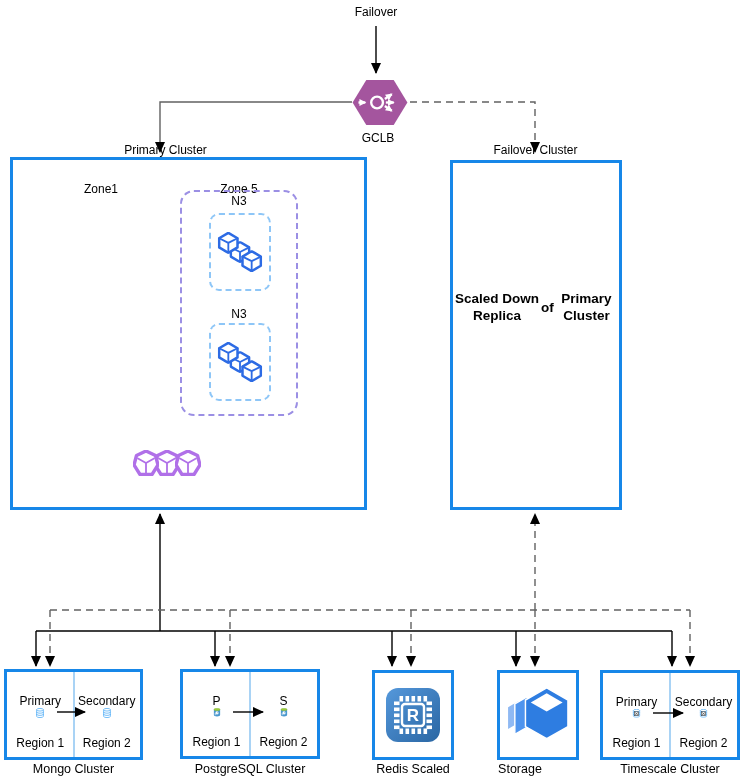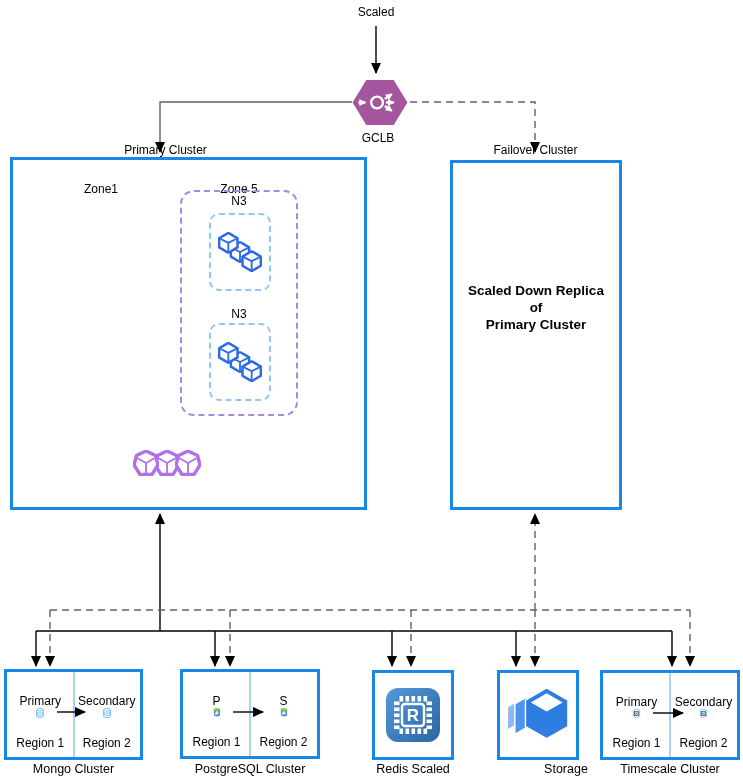--- a/index.html
+++ b/index.html
@@ -4,21 +4,21 @@
 <style>
   html,body{margin:0;padding:0;background:#fff;}
   body{font-family:"Liberation Sans","DejaVu Sans",sans-serif;color:#000;}
   .canvas{position:relative;width:743px;height:781px;background:#fff;overflow:hidden;}
   .lbl{position:absolute;font-size:12px;line-height:14px;text-align:center;white-space:nowrap;}
   .lbl-lg{font-size:12.5px;}
   
   .cluster-box{position:absolute;box-sizing:border-box;border:3px solid var(--box-blue,#1787E8);background:transparent;}
   .zone{position:absolute;box-sizing:border-box;border:2px dashed var(--zone-purple,#9B8FE4);border-radius:14px;}
   .node-box{position:absolute;box-sizing:border-box;border:2px dashed var(--node-blue,#8EC6F7);border-radius:10px;display:flex;align-items:center;justify-content:center;}
-  .failover-body{position:absolute;inset:0;display:flex;flex-direction:column;align-items:center;justify-content:center;padding-bottom:56px;font-weight:bold;font-size:13.5px;line-height:17px;text-align:center;}
+  .failover-body{position:absolute;inset:0;display:flex;flex-direction:row;align-items:center;justify-content:center;padding-bottom:56px;font-weight:bold;font-size:13.5px;line-height:17px;text-align:center;}
   
   .split{display:flex;}
   .half{flex:1;display:flex;flex-direction:column;align-items:center;justify-content:space-between;padding:4px 0 7px;}
   .role,.region{font-size:12px;line-height:14px;white-space:nowrap;margin-top:18px;}
   .divider{position:absolute;left:50%;top:0;bottom:0;width:2px;margin-left:-1px;background:var(--divider-blue,#A9D3F5);}
   .single{display:flex;align-items:center;justify-content:center;}
   
   .workload-icon{color:var(--workload-blue,#2D6BE4);}
   .pods-icon{position:absolute;color:var(--pods-purple,#B070E8);}
   .db-icon{color:var(--db-blue,#2196F3);}
@@ -41,21 +41,21 @@
     </symbol>
     <symbol id="pod" viewBox="0 0 26 26">
       <polygon points="13,1 22.5,5.5 25,15 19,24.5 7,24.5 1,15 3.5,5.5" fill="#fff" stroke="currentColor" stroke-width="3.4" stroke-linejoin="round"></polygon>
       <path d="M13,13 L5,8.5 M13,13 L21,8.5 M13,13 V23" fill="none" stroke="currentColor" stroke-width="1.8" stroke-linecap="round"></path>
     </symbol>
   </defs>
 </svg>
 
 <div class="canvas">
 
-  <div class="lbl" style="left:326px;top:5px;width:100px;">Scaled</div>
+  <div class="lbl" style="left:326px;top:5px;width:100px;">Failover</div>
 
   <div class="gclb-wrap" style="left:350px;top:79px;">
     <svg width="60" height="47" viewBox="0 0 60 48">
       <defs>
         <marker id="arww" markerUnits="userSpaceOnUse" markerWidth="8" markerHeight="8" refX="6" refY="3.5" orient="auto">
             <path d="M0,0 L7,3.5 L0,7 Z" fill="#fff"></path>
           </marker>
       </defs>
       <polygon points="16,1 44,1 58,24 44,47 16,47 2,24" fill="currentColor"></polygon>
       <circle cx="27" cy="24" r="6" fill="none" stroke="#fff" stroke-width="2.4"></circle>
@@ -203,21 +203,21 @@
   <div class="lbl lbl-lg" style="left:362px;top:762px;width:102px;">Redis Scaled</div>
 
   <div class="cluster-box single" style="left:497px;top:670px;width:82px;height:90px;">
     <svg width="64" height="56" viewBox="0 0 66 58">
       <polygon points="2,21 13,14.5 13,37 2,43.5" fill="#8FB9F3"></polygon>
       <polygon points="9,17.5 22,10 22,41.5 9,49" fill="#4E94EE" stroke="#fff" stroke-width="1.5"></polygon>
       <polygon points="42,1 64,13.5 64,41 42,53.5 20,41 20,13.5" fill="#2E7DE1" stroke="#fff" stroke-width="1.5"></polygon>
       <polygon points="42,6.5 58.5,16 42,25.5 25.5,16" fill="#fff"></polygon>
     </svg>
   </div>
-  <div class="lbl lbl-lg" style="left:515px;top:762px;width:102px;">Storage</div>
+  <div class="lbl lbl-lg" style="left:469px;top:762px;width:102px;">Storage</div>
 
   <div class="cluster-box split" style="left:600px;top:670px;width:140px;height:90px;">
     <div class="divider"></div>
     <div class="half">
       <div class="role">Primary</div>
       <svg class="db-icon" width="37" height="43" viewBox="0 0 38 46">
         <path d="M3,8 V36 A16,6 0 0 0 35,36 V8" fill="#fff" stroke="currentColor" stroke-width="2.6"></path>
         <path d="M3,18 A16,6 0 0 0 35,18 M3,27 A16,6 0 0 0 35,27" fill="none" stroke="currentColor" stroke-width="2.6"></path>
         <ellipse cx="19" cy="8" rx="16" ry="6" fill="#fff" stroke="currentColor" stroke-width="2.6"></ellipse>
         <rect x="8" y="14.5" width="22" height="19" fill="#fff" stroke="#000" stroke-width="2.3"></rect>

